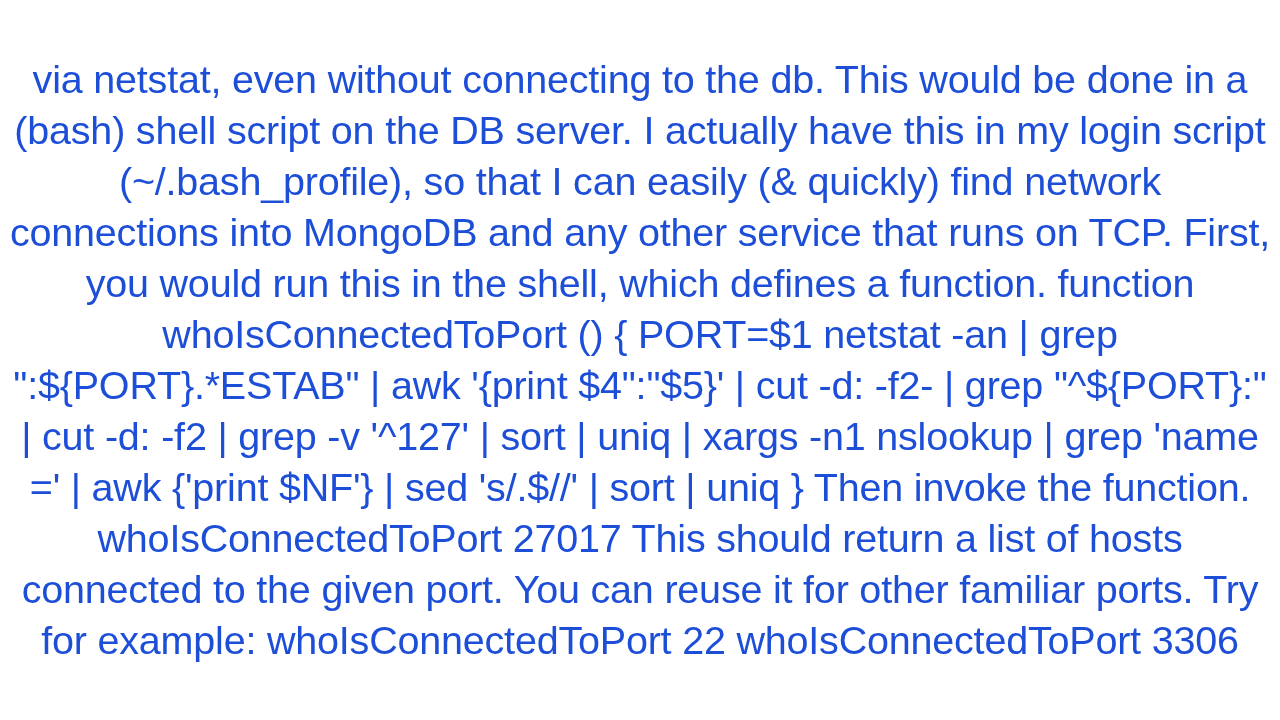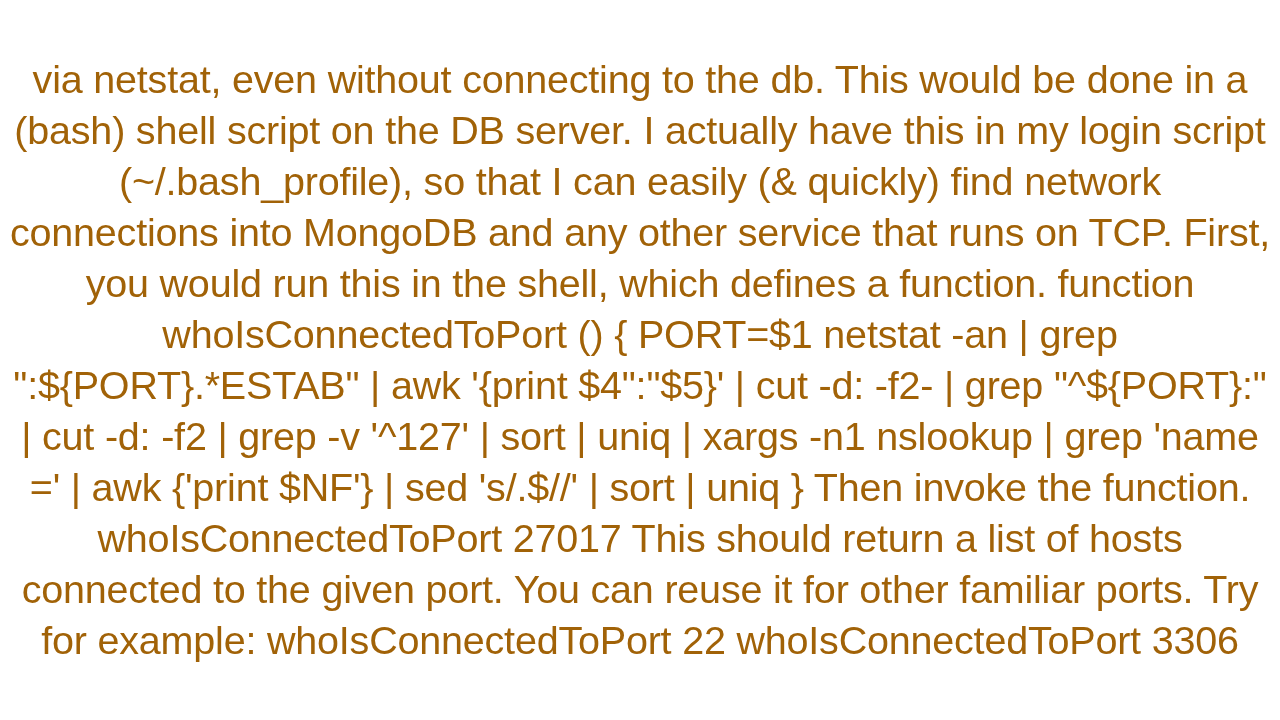--- a/index.html
+++ b/index.html
@@ -13,21 +13,21 @@
       background: #ffffff;
       font-family: Arial, Helvetica, sans-serif;
       overflow: hidden;
       display: flex;
       align-items: center;
       justify-content: center;
     }
     .content {
       width: 1260px;
       text-align: center;
-      color: #a16207;
+      color: #1d4ed8;
       font-size: 39.5px;
       line-height: 1.29;
       font-weight: 400;
       letter-spacing: -0.2px;
     }
   </style>
 </head>
 <body>
 
 <div class="content">via netstat, even without connecting to the db.  This would be done in a (bash) shell script on the DB server.  I actually have this in my login script (~/.bash_profile), so that I can easily (&amp; quickly) find network connections into MongoDB and any other service that runs on TCP. First, you would run this in the shell, which defines a function. function whoIsConnectedToPort () {     PORT=$1     netstat -an | grep ":${PORT}.*ESTAB" | awk '{print $4":"$5}' | cut -d: -f2- | grep "^${PORT}:" | cut -d: -f2 | grep -v '^127' | sort | uniq | xargs -n1 nslookup | grep 'name =' | awk {'print $NF'} | sed 's/.$//' | sort | uniq }  Then invoke the function. whoIsConnectedToPort 27017  This should return a list of hosts connected to the given port. You can reuse it for other familiar ports.  Try for example: whoIsConnectedToPort 22 whoIsConnectedToPort 3306</div>

